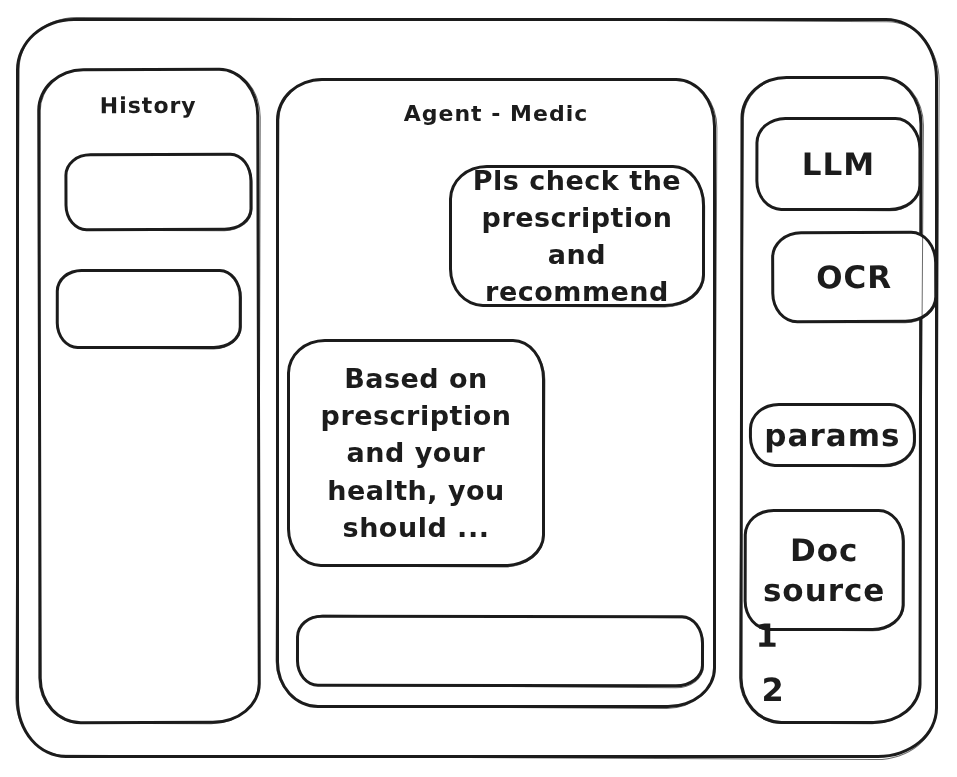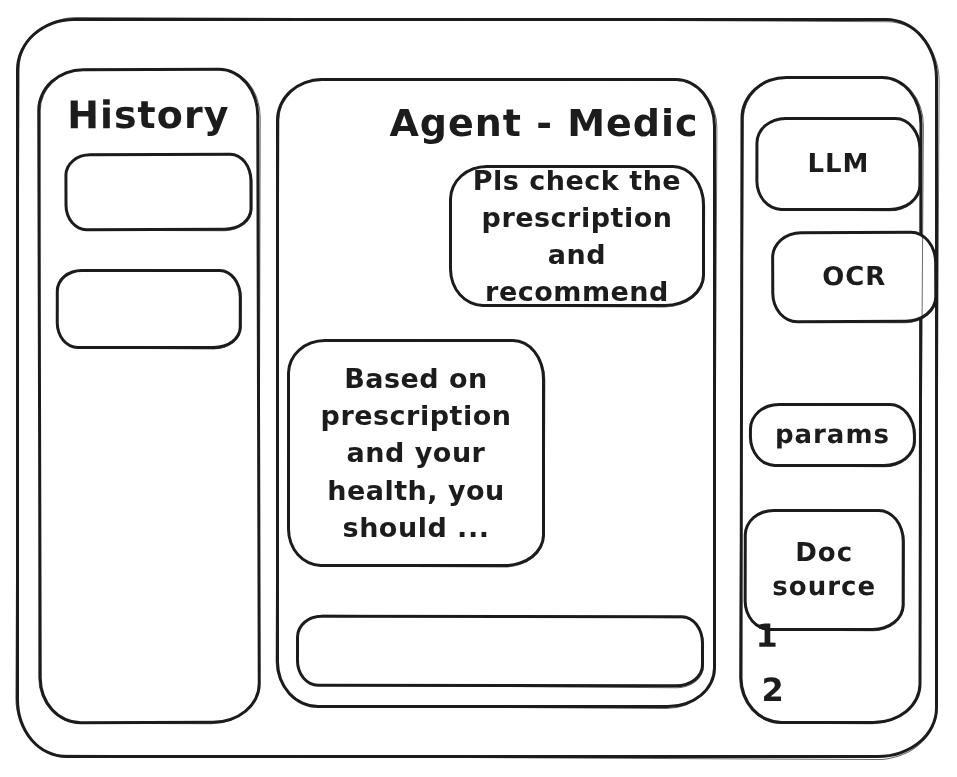--- a/index.html
+++ b/index.html
@@ -29,46 +29,46 @@
   .r-big{border-radius:58px 52px 60px 50px / 52px 60px 50px 58px;}
   .r-panel{border-radius:46px 40px 48px 42px / 42px 48px 40px 46px;}
   .r-box{border-radius:26px 22px 28px 22px / 22px 28px 22px 26px;}
   .r-bubble{border-radius:38px 32px 40px 34px / 34px 40px 32px 38px;}
   .r-btn{border-radius:30px 26px 32px 26px / 26px 32px 26px 30px;}
 
   .title{
     position:absolute;
     width:100%;
     text-align:center;
-    font-size:38px;
+    font-size:22px;
     font-weight:600;
     letter-spacing:1px;
     white-space:nowrap;
   }
   .bubble-text, .btn-label{
     display:flex;
     align-items:center;
     justify-content:center;
     text-align:center;
     white-space:pre-line;
     font-weight:600;
   }
   .bubble-text{font-size:27px;line-height:1.38;letter-spacing:.5px;}
-  .btn-label{font-size:26px;line-height:1.3;letter-spacing:1px;width:100%;height:100%;}
+  .btn-label{font-size:31px;line-height:1.3;letter-spacing:1px;width:100%;height:100%;}
 
   
   #frame{left:16px;top:18px;width:922px;height:740px;}
 
   #history-panel{left:38px;top:68px;width:222px;height:656px;transform:rotate(-.15deg);}
   #history-title{top:22px;}
   #history-item-1{left:24px;top:82px;width:188px;height:78px;}
   #history-item-2{left:15px;top:198px;width:186px;height:80px;transform:rotate(.2deg);}
 
   #chat-panel{left:276px;top:78px;width:440px;height:630px;}
-  #chat-title{top:20px;padding-left:48px;}
+  #chat-title{top:20px;}
   #msg-user{right:8px;top:84px;width:256px;height:142px;padding:20px 8px;}
   #msg-assistant{left:8px;top:258px;width:258px;height:228px;padding:4px 6px;}
   #chat-input{left:17px;bottom:18px;width:408px;height:72px;transform:rotate(.1deg);}
 
   #tools-panel{left:740px;top:76px;width:182px;height:648px;transform:rotate(.1deg);}
   #tool-llm{left:12px;top:38px;width:166px;height:94px;}
   #tool-ocr{left:28px;top:152px;width:166px;height:92px;transform:rotate(-.3deg);}
   #tool-params{left:6px;top:324px;width:167px;height:64px;}
   #tool-doc-source{left:1px;top:430px;width:161px;height:122px;}
   .doc-item{

